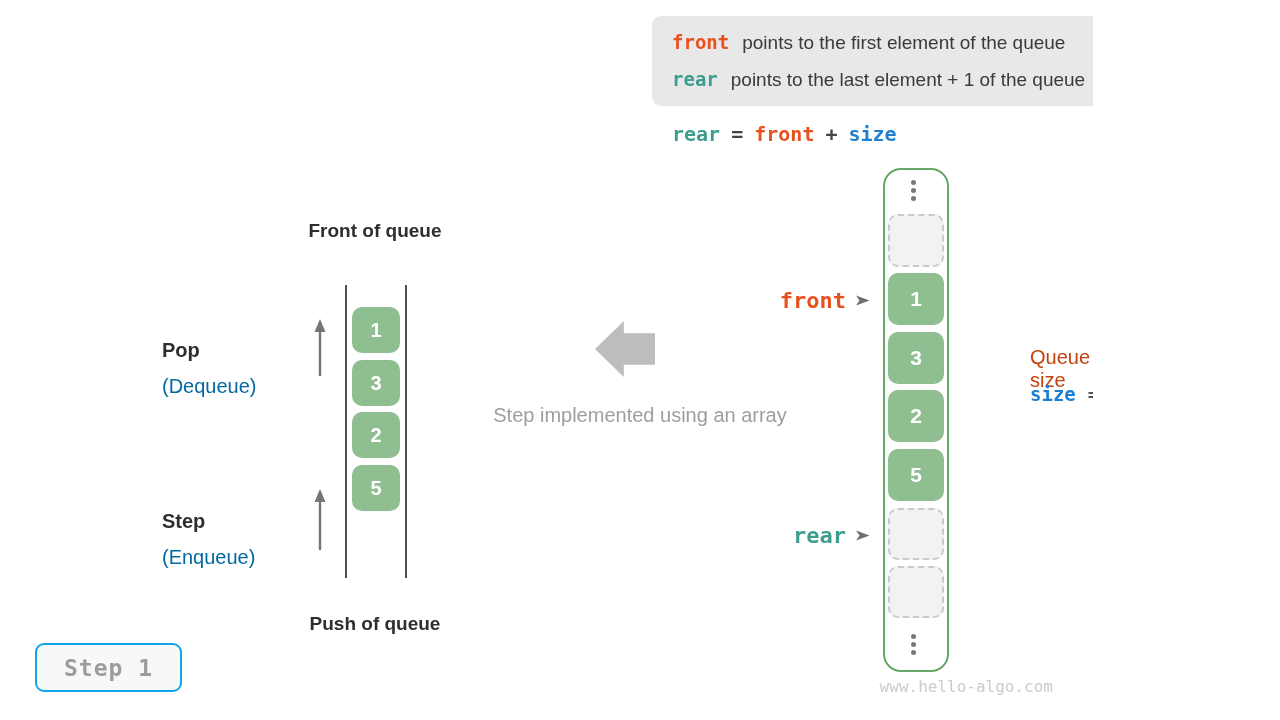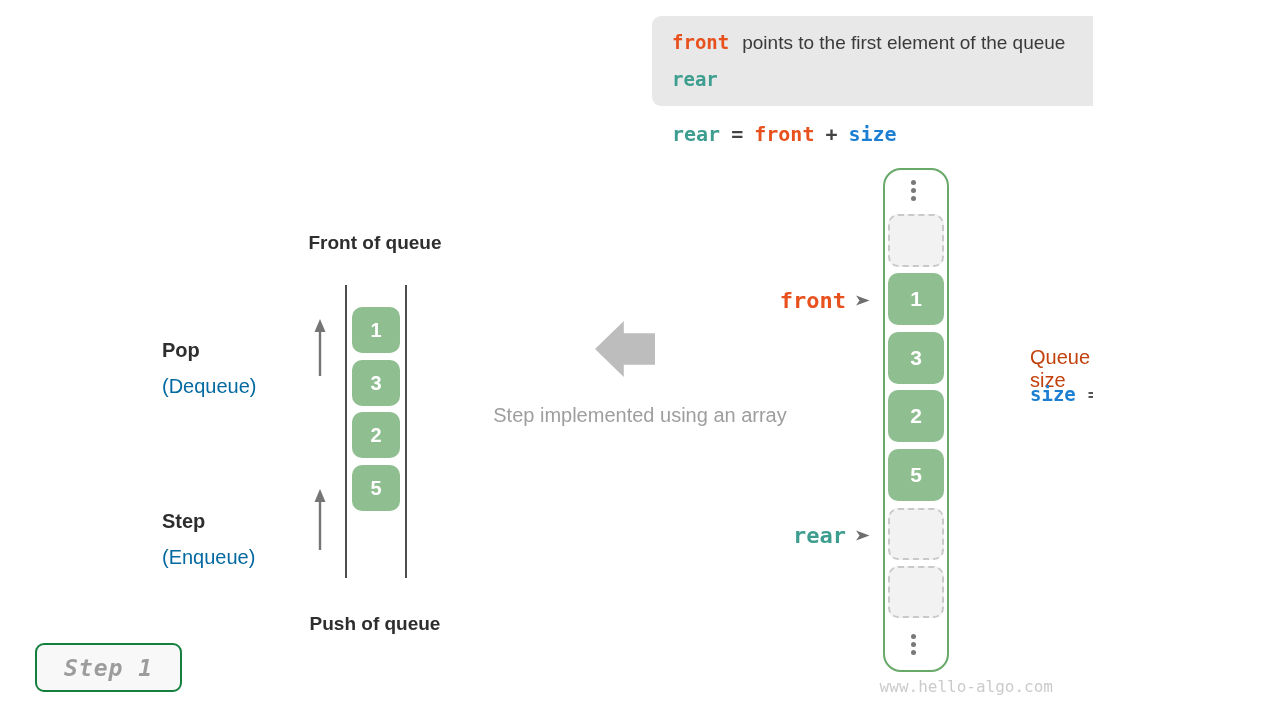--- a/index.html
+++ b/index.html
@@ -64,53 +64,54 @@
 
   
   .qs-title{left:1030px;top:346px;font-size:20px;color:#c2410c}
   .qs-row{left:1030px;top:381px;display:flex;align-items:center;gap:12px;font-size:20px}
   .qs-row .code{font-size:19px}
   .qs-row .eq{font-family:"DejaVu Sans Mono",monospace;font-weight:bold;color:#555;font-size:18px}
   .qs-row .val{font-size:22px;color:#2e2e2e}
 
   
   .step{
-    left:35px;top:643px;width:147px;height:49px;background:#f8f8f8;border:2px solid #15803d;border-radius:9px;
+    left:35px;top:643px;width:147px;height:49px;background:#f8f8f8;border:2px solid #0ea5e9;border-radius:9px;
     display:flex;align-items:center;justify-content:center;
-    font-family:"DejaVu Sans Mono",monospace;font-weight:bold;font-size:23px;color:#9c9c9c;letter-spacing:1px;font-style:italic;
+    font-family:"DejaVu Sans Mono",monospace;font-weight:bold;font-size:23px;color:#9c9c9c;letter-spacing:1px;
   }
 
   .watermark{
     right:40px;top:677px;font-family:"DejaVu Sans Mono",monospace;font-size:16px;color:#cbcbcb;
   }
 </style>
 </head>
 <body>
 
 <div id="canvas">
 
   <div class="abs legend">
     <div class="legend-line">
       <span class="code orange">front</span>
       <span>points to the first element of the queue</span>
     </div>
     <div class="legend-line">
       <span class="code teal">rear</span>
+      <span>points to the last element + 1 of the queue</span>
     </div>
   </div>
 
   <div class="abs formula">
     <span class="code teal">rear</span>
     <span class="op">=</span>
     <span class="code orange">front</span>
     <span class="op">+</span>
     <span class="code blue">size</span>
   </div>
 
-  <div class="abs big-label" style="left:295px;top:232px">Front of queue</div>
+  <div class="abs big-label" style="left:295px;top:220px">Front of queue</div>
 
   <div class="abs wall" style="left:345px"></div>
   <div class="abs wall" style="left:405px"></div>
 
   <div class="abs lq-box" style="top:307px">1</div>
   <div class="abs lq-box" style="top:360px">3</div>
   <div class="abs lq-box" style="top:412px">2</div>
   <div class="abs lq-box" style="top:465px">5</div>
 
   <div class="abs action" style="left:162px;top:332px">

